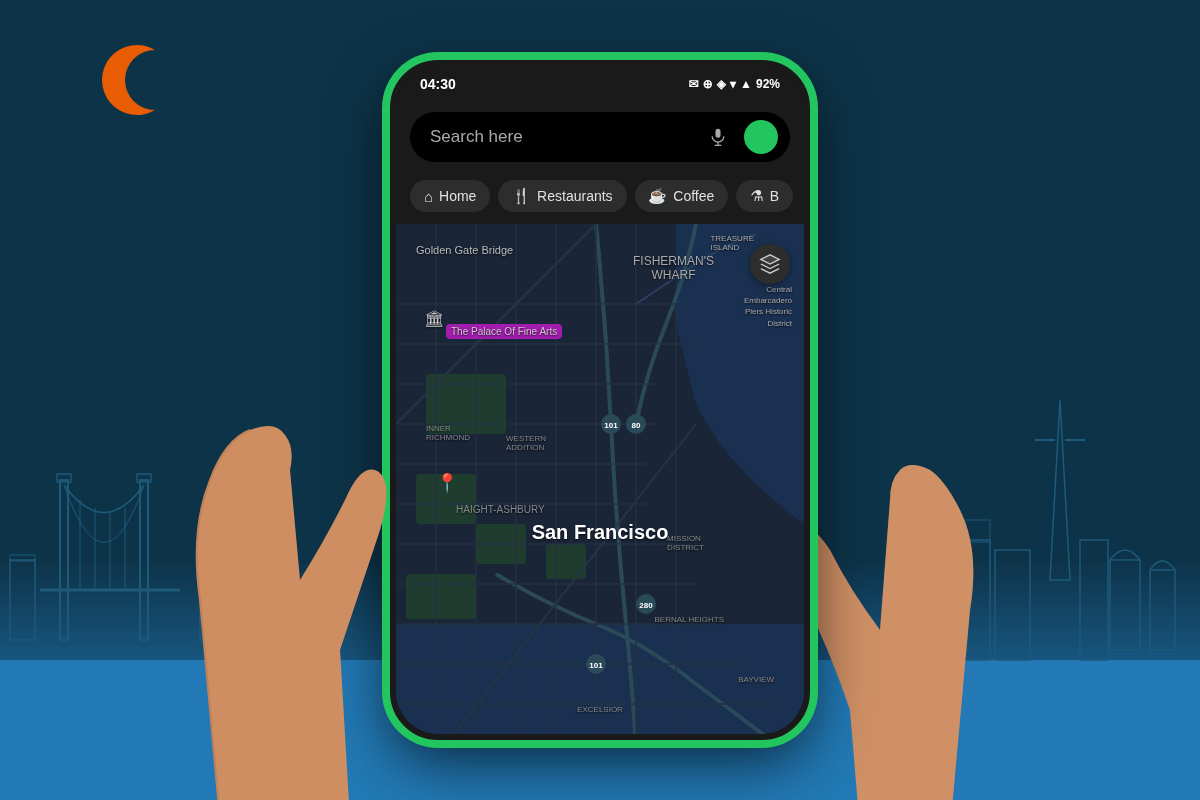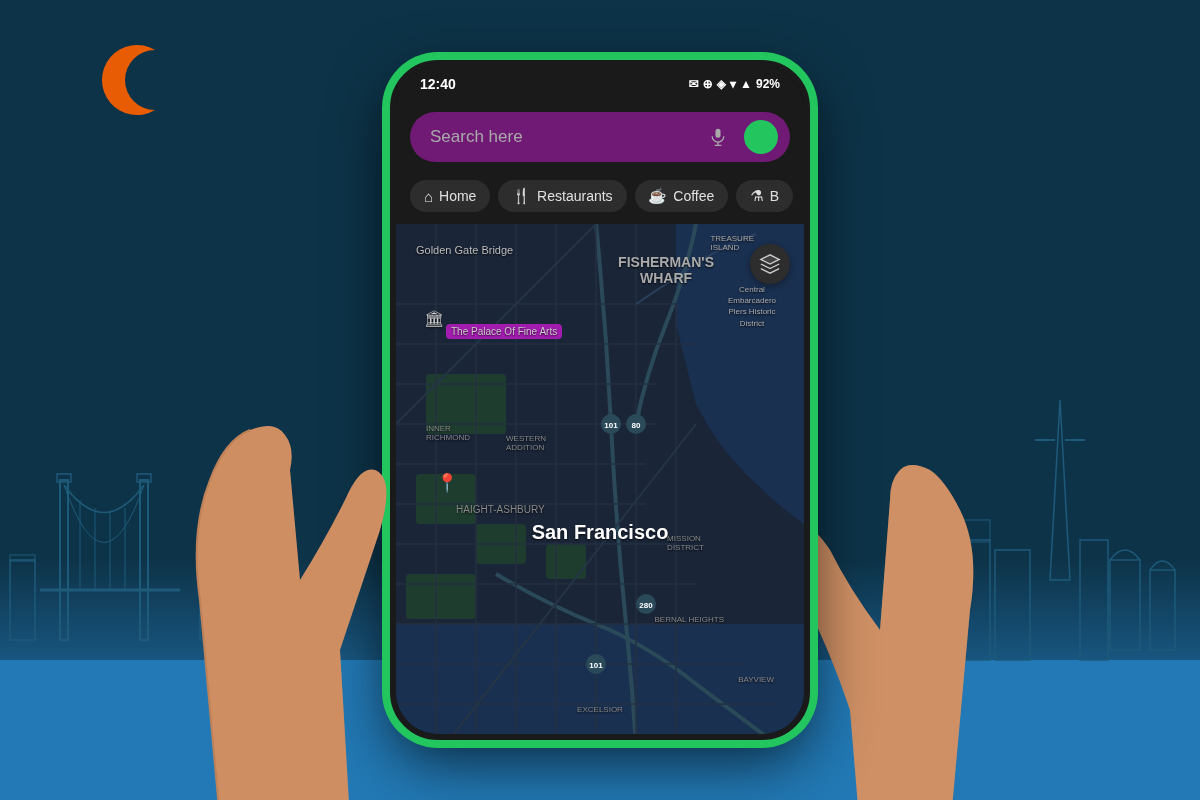--- a/index.html
+++ b/index.html
@@ -112,21 +112,21 @@
       font-size: 12px;
     }
 
     
     .search-area {
       background: #1a1a1a;
       padding: 10px 14px 14px;
     }
 
     .search-bar {
-      background: #701a75;
+      background: #000000;
       border-radius: 28px;
       height: 50px;
       display: flex;
       align-items: center;
       padding: 0 12px 0 20px;
       gap: 10px;
     }
 
     .search-placeholder {
       flex: 1;
@@ -361,21 +361,21 @@
   <svg viewBox="0 0 280 500" xmlns="http://www.w3.org/2000/svg" width="280" height="500">
     <path d="M200 500 L220 280 Q230 220 210 180 Q195 150 180 140 Q160 130 150 140 Q140 150 140 170 L130 300 Q100 260 80 220 Q60 190 50 200 Q30 210 50 260 Q80 320 100 380 L110 500 Z" fill="#d4956a"></path>
     <path d="M200 500 L220 280 Q230 220 210 180 Q195 150 180 140 Q160 130 150 140 Q140 150 140 170 L130 300 Q100 260 80 220 Q60 190 50 200 Q30 210 50 260 Q80 320 100 380 L110 500 Z" fill="#c4855a" opacity="0.3"></path>
   </svg>
 </div>
 
 <div class="phone-wrapper">
   <div class="phone">
 
     <div class="status-bar">
-      <span class="status-left">12:40</span>
+      <span class="status-left">04:30</span>
       <div class="status-right">
         <span>✉</span>
         <span>⊕</span>
         <span>◈</span>
         <span>▾</span>
         <span>▲</span>
         <span>92%</span>
       </div>
     </div>
 
@@ -463,22 +463,22 @@
         <text x="215" y="204" text-anchor="middle" fill="#fff" font-size="8" font-weight="bold">101</text>
         <circle cx="240" cy="200" r="10" fill="#2a4a5a"></circle>
         <text x="240" y="204" text-anchor="middle" fill="#fff" font-size="8" font-weight="bold">80</text>
         <circle cx="200" cy="440" r="10" fill="#2a4a5a"></circle>
         <text x="200" y="444" text-anchor="middle" fill="#fff" font-size="8" font-weight="bold">101</text>
         <circle cx="250" cy="380" r="10" fill="#2a4a5a"></circle>
         <text x="250" y="384" text-anchor="middle" fill="#fff" font-size="8" font-weight="bold">280</text>
       </svg>
 
       <div class="map-label golden-gate">Golden Gate Bridge</div>
-      <div class="map-label" style="top:30px;right:90px;font-size:14px;color:#aaa;text-align:center;font-weight:bold;">FISHERMAN'S<br>WHARF</div>
-      <div class="map-label" style="top:60px;right:28px;font-size:8px;color:#aaa;text-align:center;line-height:1.4;">Central<br>Embarcadero<br>Piers Historic<br>District</div>
+      <div class="map-label" style="top:30px;right:90px;font-size:12px;color:#aaa;text-align:center;">FISHERMAN'S<br>WHARF</div>
+      <div class="map-label" style="top:60px;right:12px;font-size:8px;color:#aaa;text-align:right;line-height:1.4;">Central<br>Embarcadero<br>Piers Historic<br>District</div>
       <div class="map-label palace">The Palace Of Fine Arts</div>
       <div class="map-label" style="top:85px;left:28px;font-size:16px;color:#ccc;">🏛</div>
       <div class="map-label inner-richmond">INNER<br>RICHMOND</div>
       <div class="map-label western-addition">WESTERN<br>ADDITION</div>
       <div class="map-label haight">HAIGHT-ASHBURY</div>
       <div class="map-label mission">MISSION<br>DISTRICT</div>
       <div class="map-label bernal">BERNAL HEIGHTS</div>
       <div class="map-label bayview">BAYVIEW</div>
       <div class="map-label excelsior">EXCELSIOR</div>
       <div class="map-label" style="top:10px;right:50px;font-size:8px;color:#aaa;">TREASURE<br>ISLAND</div>

